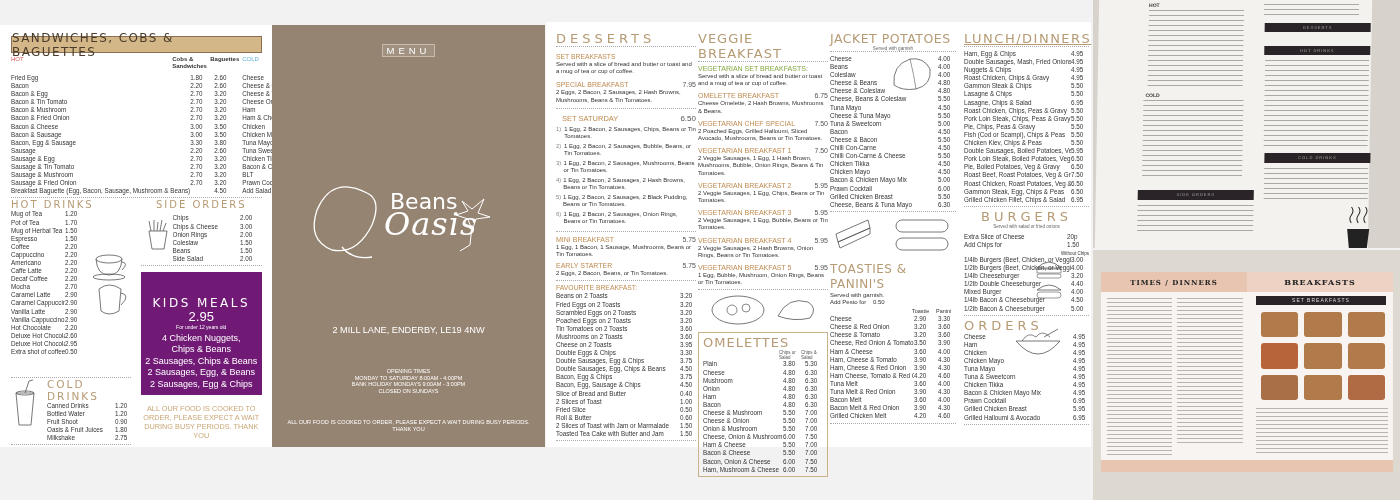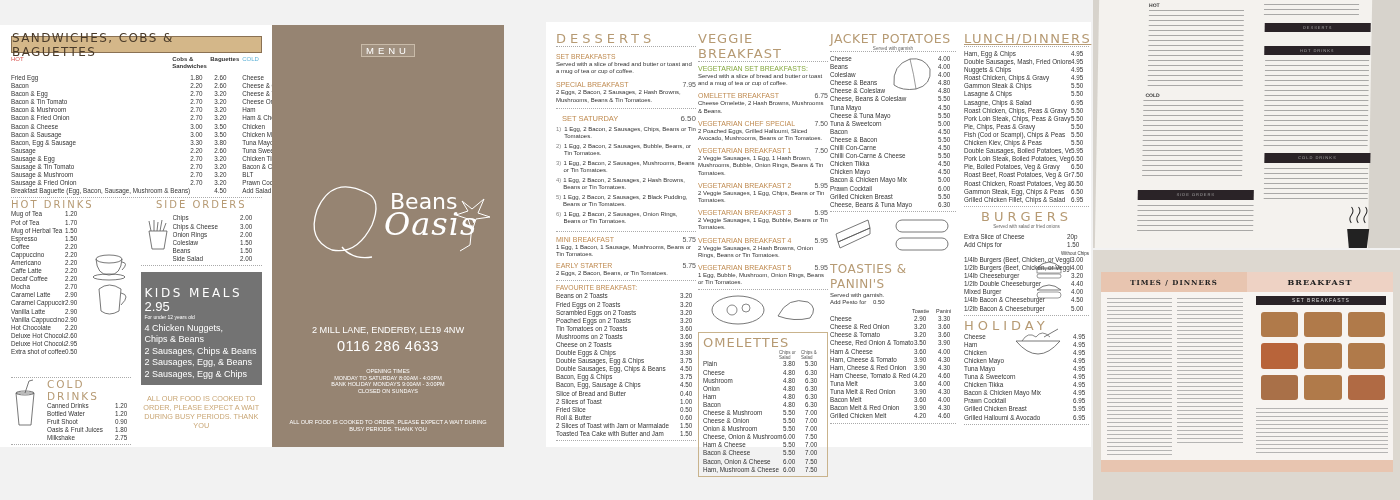--- a/index.html
+++ b/index.html
@@ -1,20 +1,20 @@
 <!DOCTYPE html>
 <html><head>
 <meta charset="utf-8">
 <style>
   * { box-sizing: border-box; margin: 0; padding: 0; }
   html, body { width: 1400px; height: 500px; overflow: hidden; background: #f2f2f2; font-family: "Liberation Sans", sans-serif; color: #333; }
   .canvas { position: relative; width: 1400px; height: 500px; }
   .panel { position: absolute; background: #fff; }
   .p1 { left: 0; top: 25px; width: 272px; height: 422px; padding: 11px 10px 0 11px; }
-  .p2 { left: 272px; top: 25px; width: 232px; height: 422px; background: #968472; color: #fff; text-align: center; }
+  .p2 { left: 272px; top: 25px; width: 273px; height: 422px; background: #968472; color: #fff; text-align: center; }
   .p3 { left: 546px; top: 22px; width: 545px; height: 425px; padding: 9px 8px 0 10px; }
   .photo1 { left: 1093px; top: 0; width: 307px; height: 248px; background: #d7d3cc; overflow: hidden; }
   .photo2 { left: 1093px; top: 250px; width: 307px; height: 250px; background: #ddd8d0; overflow: hidden; }
   .ttl { font-family: "DejaVu Sans", sans-serif; letter-spacing: 2px; color: #b69a73; font-weight: normal; }
   .dots { border-bottom: 1px dotted #aaa; }
   .row { display: flex; font-size: 6.3px; line-height: 8.1px; white-space: nowrap; }
   .row .n { flex: 1; overflow: hidden; }
   .row .v { width: 22px; text-align: left; }
 
   
@@ -22,21 +22,21 @@
   .cols2 { display: flex; gap: 8px; }
   .col { flex: 1; }
   .subhdr { display: flex; font-size: 6px; line-height: 6.5px; font-weight: bold; margin-bottom: 5px; }
   .subhdr .lbl { flex: 1; font-weight: normal; }
   .hot { color: #d9534f; }
   .cold { color: #5bb0d6; }
   .subhdr .c1 { width: 38px; }
   .subhdr .c2 { width: 24px; }
   .p1 .row .v { width: 22px; }
   .sect-title { font-size: 10px; }
-  .kids { background: #737373; color: #fff; text-align: left; padding: 14px 4px 5px; margin-top: 6px; }
+  .kids { background: #701a75; color: #fff; text-align: center; padding: 24px 4px 5px; margin-top: 6px; }
   .kids .kt { font-family: "DejaVu Sans", sans-serif; font-size: 12px; letter-spacing: 2.5px; }
   .kids .kp { font-size: 13px; line-height: 14px; }
   .kids .ks { font-size: 5px; }
   .kids .ki { font-size: 9px; line-height: 11.5px; }
   .notice { color: #c9a675; font-size: 7.3px; line-height: 9px; text-align: center; margin-top: 9px; }
 
   .pic { position: absolute; }
 
   
   .menu-lbl { position: absolute; top: 15px; left: 0; right: 0; }
@@ -417,21 +417,20 @@
       <svg width="273" height="110" viewBox="0 0 273 110">
         <path d="M95 28 Q60 10 45 45 Q35 75 60 85 Q85 90 100 60 Q110 35 95 28 Z" fill="none" stroke="#fff" stroke-width="1.3"></path>
         <path d="M70 82 Q80 95 100 92" fill="none" stroke="#fff" stroke-width="1.3"></path>
         <path d="M190 36 L200 44 L212 34 L206 48 L218 52 L204 54 L200 66 L196 54 L184 50 L196 46 Z" fill="none" stroke="#fff" stroke-width="1"></path>
         <path d="M200 60 L198 80 L188 86" fill="none" stroke="#fff" stroke-width="1"></path>
       </svg>
       <div style="position:absolute;left:118px;top:24px;font-family:'DejaVu Sans',sans-serif;font-size:22px;">Beans</div>
       <div style="position:absolute;left:112px;top:40px;font-family:'DejaVu Serif',serif;font-style:italic;font-size:32px;letter-spacing:1px;">Oasis</div>
     </div>
     <div class="addr">2 MILL LANE, ENDERBY, LE19 4NW</div>
-    <div class="phone">0116 286 4633</div>
     <div class="hrs" id="hours-list">
         <div>OPENING TIMES</div>
         <div>MONDAY TO SATURDAY 8:00AM - 4:00PM</div>
         <div>BANK HOLIDAY MONDAYS 9:00AM - 3:00PM</div>
         <div>CLOSED ON SUNDAYS</div>
       </div>
     <div class="foot">ALL OUR FOOD IS COOKED TO ORDER, PLEASE EXPECT A WAIT DURING BUSY PERIODS. THANK YOU</div>
   </div>
 
   <div class="panel p3">
@@ -999,21 +998,21 @@
               <span class="n">1/4lb Bacon &amp; Cheeseburger</span>
               <span class="v" style="width: 18px;">4.50</span>
             </div>
             <div class="row">
               <span class="n">1/2lb Bacon &amp; Cheeseburger</span>
               <span class="v" style="width: 18px;">5.00</span>
             </div>
           </div>
       </div>
       <div class="dots" style="margin:2px 0;"></div>
-      <div class="ttl big" style="letter-spacing:4px;">HOLIDAY</div>
+      <div class="ttl big" style="letter-spacing:4px;">ORDERS</div>
       <div style="position:relative;">
         <svg class="pic" style="left:50px;top:-6px;" width="48" height="32" viewBox="0 0 48 32">
           <path d="M2 14 Q24 40 46 14 Z" fill="none" stroke="#555" stroke-width="0.8"></path>
           <path d="M8 14 Q14 4 22 10 Q28 2 36 10" fill="none" stroke="#555" stroke-width="0.7"></path>
           <path d="M30 10 L44 2" stroke="#555" stroke-width="0.8"></path>
         </svg>
         <div id="salad-list">
             <div class="row">
               <span class="n">Cheese</span>
               <span class="v" style="width: 16px;">4.95</span>
@@ -1081,21 +1080,21 @@
       <svg style="position:absolute;left:250px;top:205px;" width="30" height="43" viewBox="0 0 30 43">
         <path d="M6 2 Q9 6 6 10 Q3 14 6 18 M13 2 Q16 6 13 10 Q10 14 13 18 M20 2 Q23 6 20 10 Q17 14 20 18" fill="none" stroke="#222" stroke-width="1"></path>
         <path d="M2 24 L24 24 L22 43 L4 43 Z" fill="#222"></path>
       </svg>
     </div>
   </div>
 
   <div class="panel photo2">
     <div style="position:absolute;left:8px;top:22px;width:292px;height:200px;background:#f7f4f1;">
       <div style="position:absolute;left:0;top:0;width:146px;height:20px;background:#e8c5b0;display:flex;align-items:center;justify-content:center;font-family:'DejaVu Serif',serif;font-size:7px;font-weight:bold;letter-spacing:1px;color:#222;">TIMES / DINNERS</div>
-      <div style="position:absolute;left:146px;top:0;width:146px;height:20px;background:#eed2c4;display:flex;align-items:center;justify-content:center;font-family:'DejaVu Serif',serif;font-size:8px;font-weight:bold;letter-spacing:1px;color:#222;">BREAKFAST</div>
+      <div style="position:absolute;left:146px;top:0;width:146px;height:20px;background:#eed2c4;display:flex;align-items:center;justify-content:center;font-family:'DejaVu Serif',serif;font-size:8px;font-weight:bold;letter-spacing:1px;color:#222;">BREAKFASTS</div>
       <div style="position:absolute;left:155px;top:24px;width:130px;height:9px;background:#2a2327;color:#ddd;font-size:5px;text-align:center;line-height:9px;letter-spacing:1px;">SET BREAKFASTS</div>
       <div style="position:absolute;left:6px;top:24px;width:65px;height:160px;background:repeating-linear-gradient(#f7f4f1 0 2px,#999 2px 3px,#f7f4f1 3px 4px);opacity:0.7;"></div>
       <div style="position:absolute;left:76px;top:24px;width:66px;height:150px;background:repeating-linear-gradient(#f7f4f1 0 2px,#999 2px 3px,#f7f4f1 3px 4px);opacity:0.7;"></div>
       <div style="position:absolute;left:160px;top:40px;width:124px;height:88px;display:grid;grid-template-columns:repeat(3,1fr);gap:6px;">
         <div style="background:#b07a4a;border-radius:3px;"></div>
           <div style="background:#b07a4a;border-radius:3px;"></div>
           <div style="background:#b07a4a;border-radius:3px;"></div>
         <div style="background:#b8643a;border-radius:3px;"></div>
           <div style="background:#b07a4a;border-radius:3px;"></div>
           <div style="background:#b07a4a;border-radius:3px;"></div>

